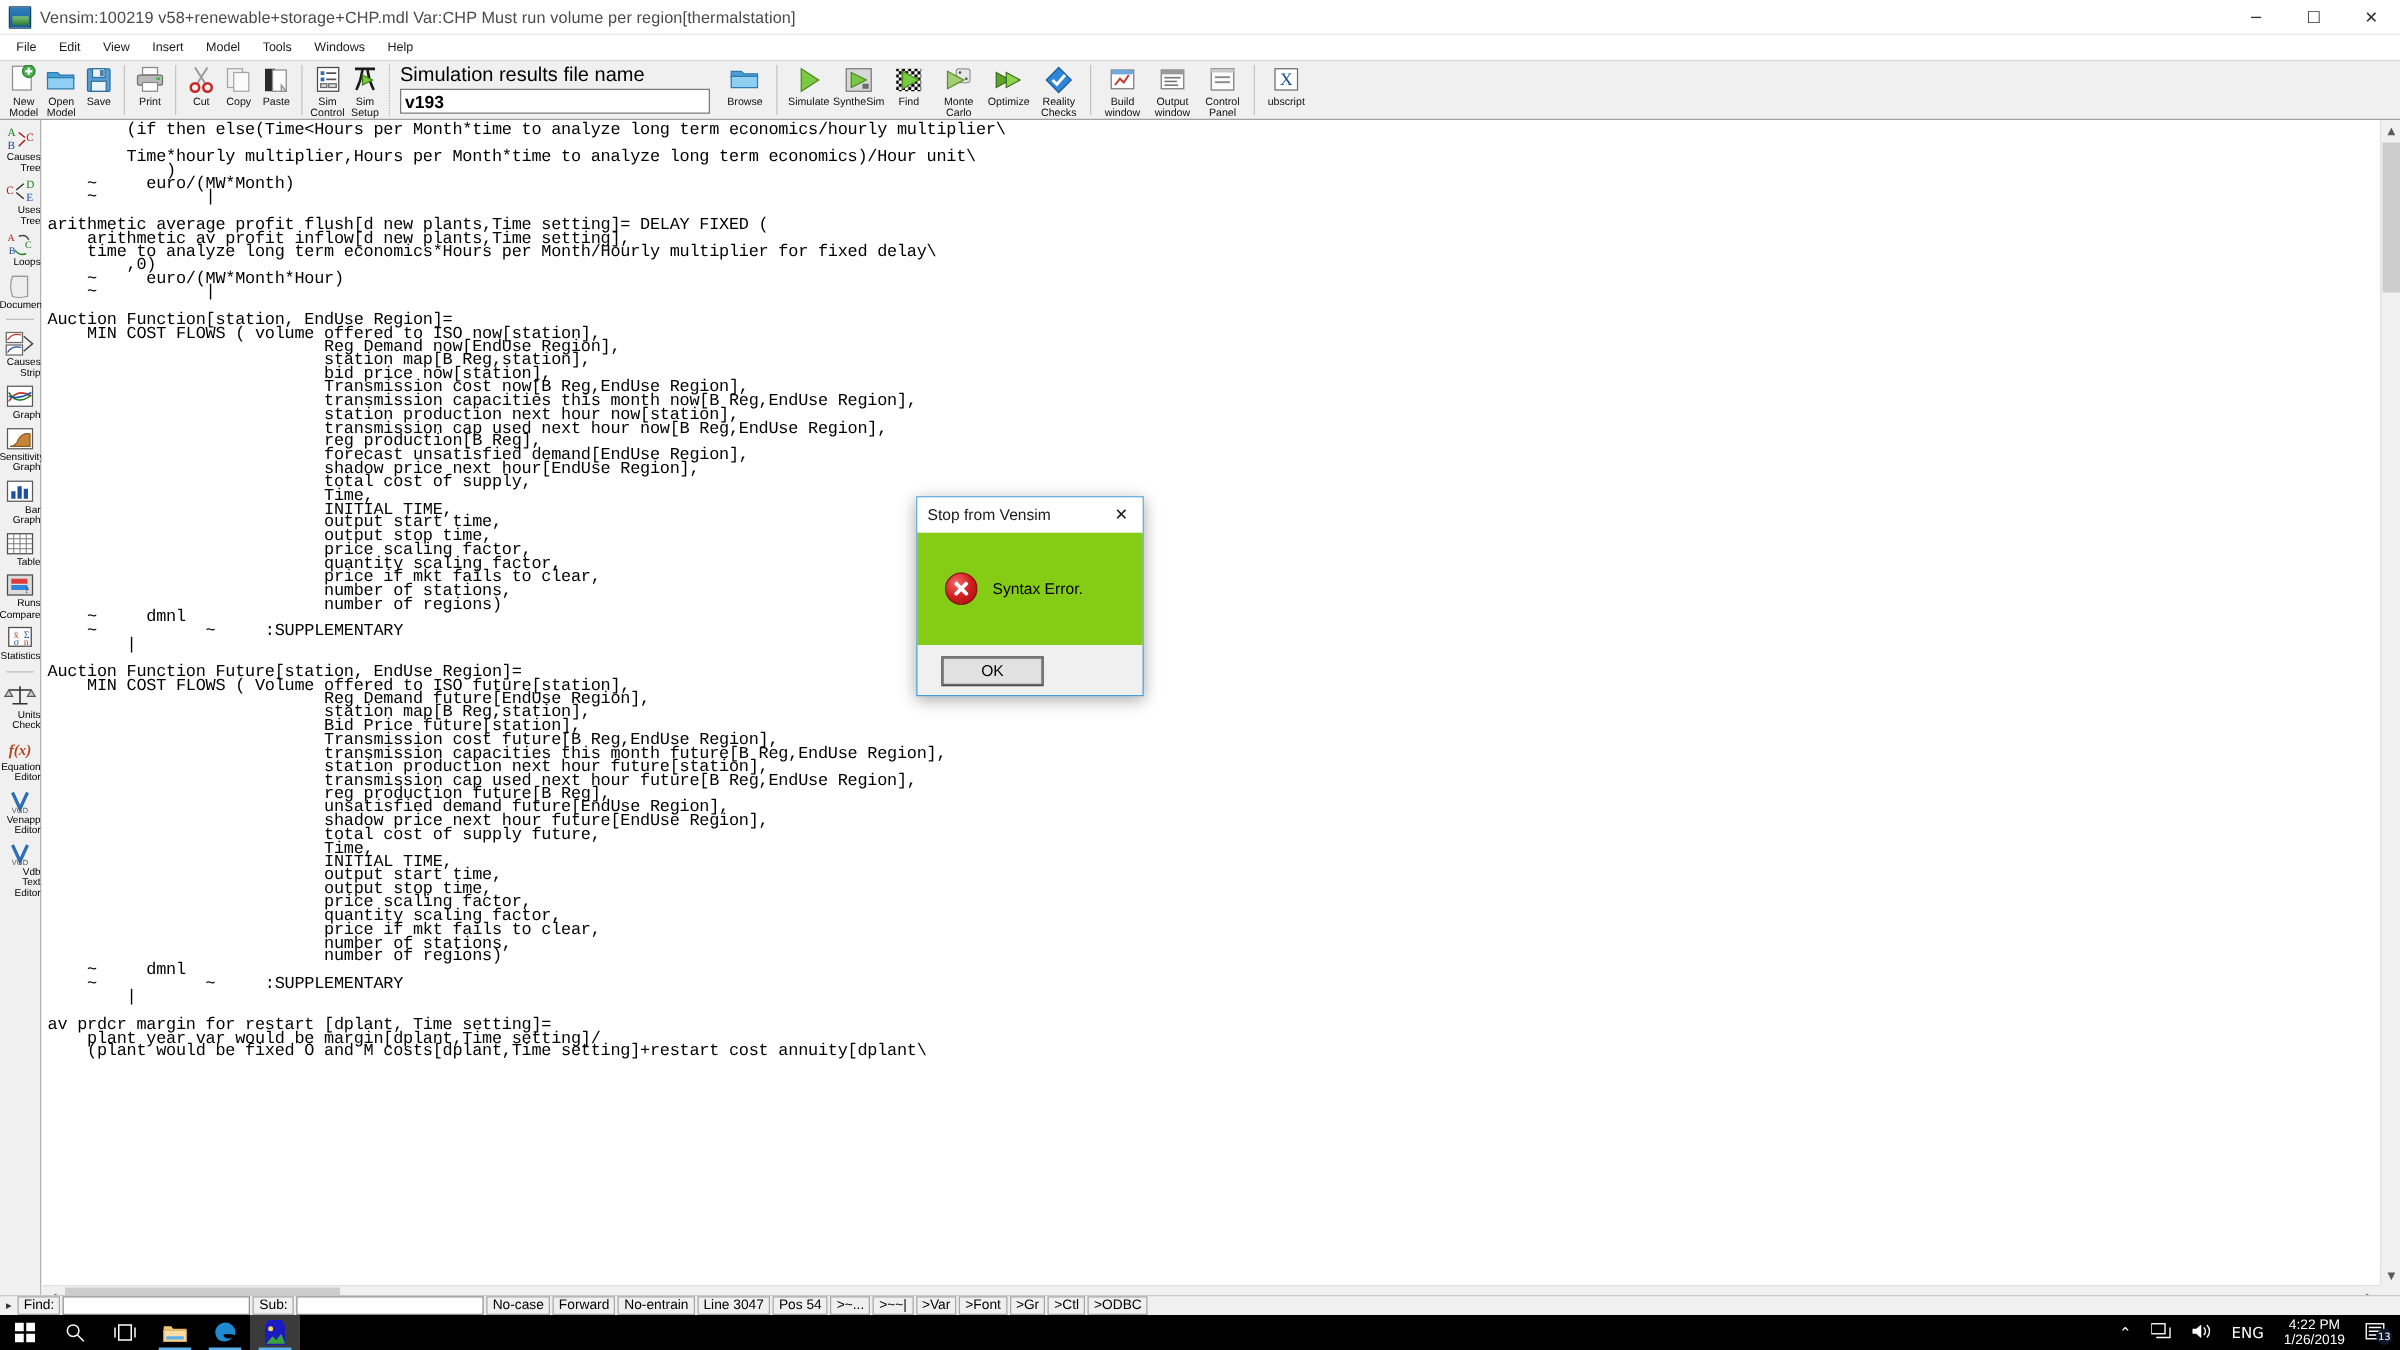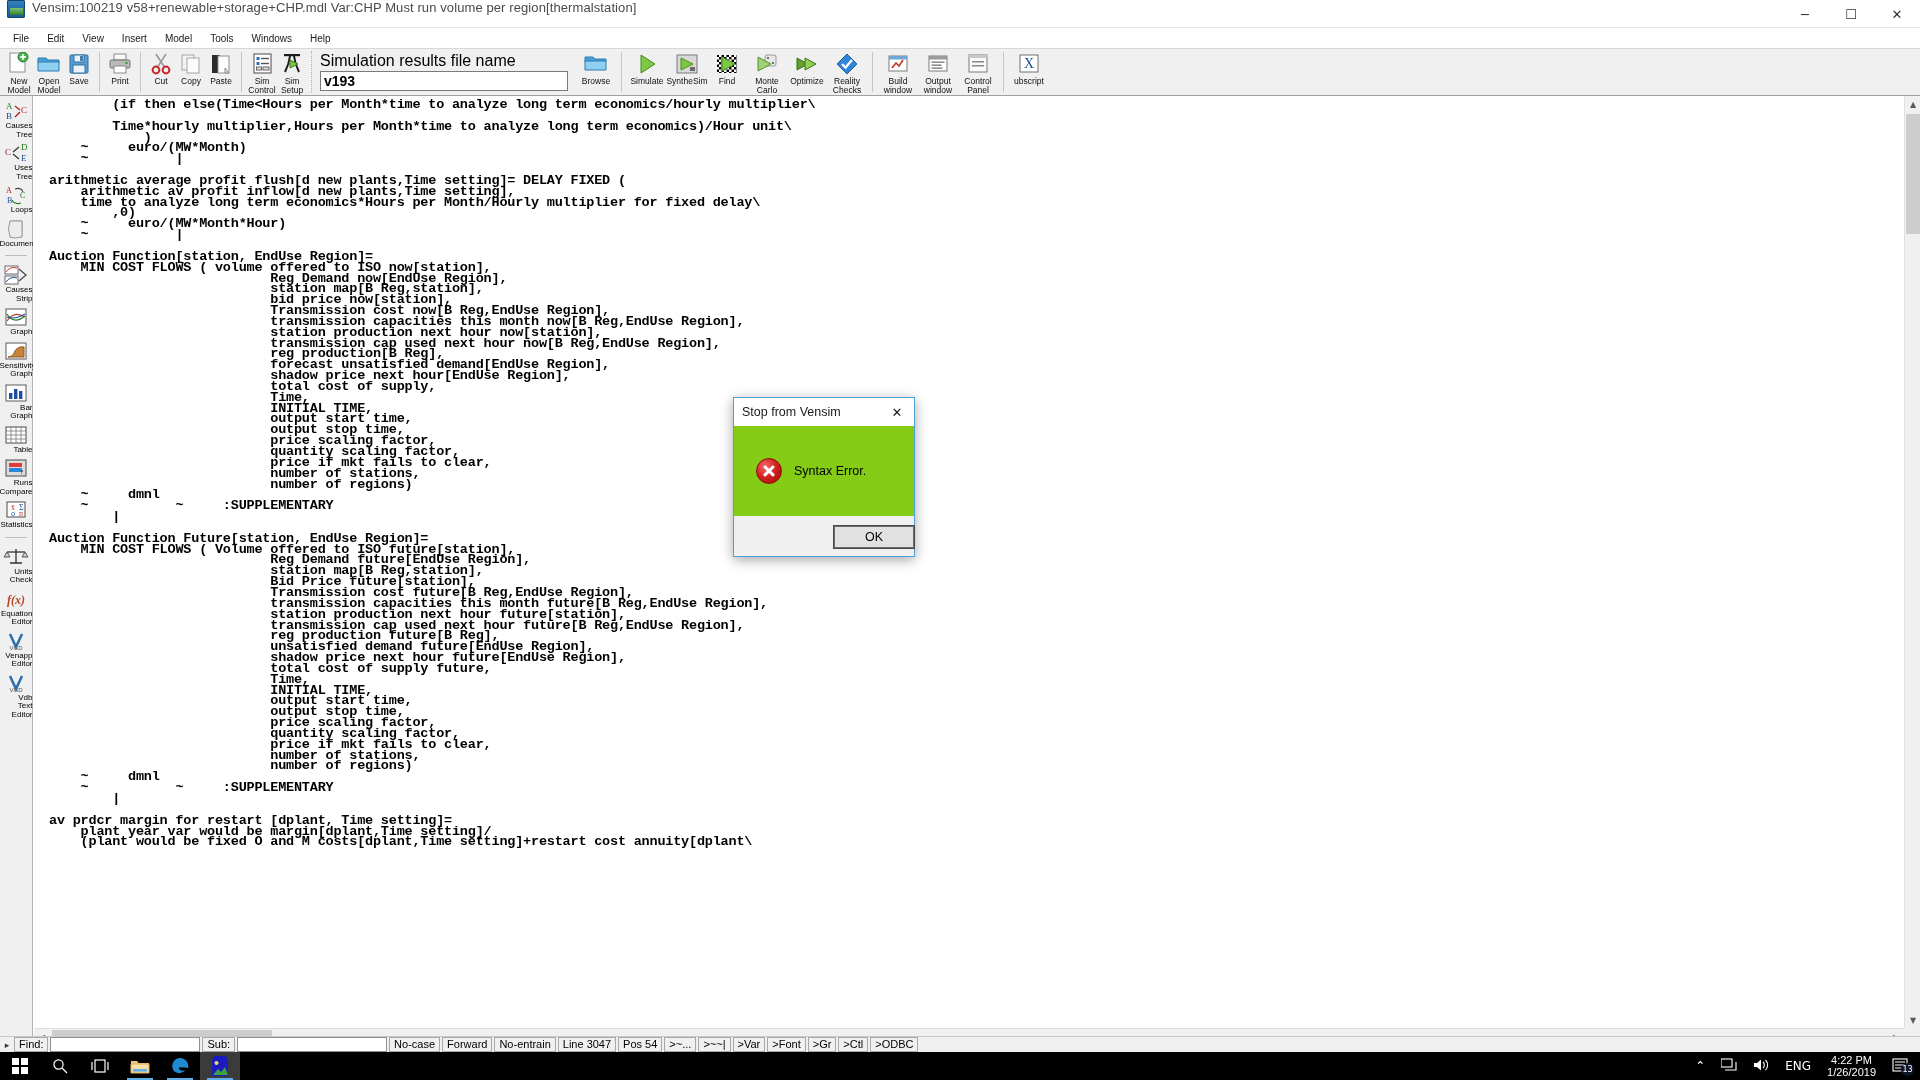--- a/index.html
+++ b/index.html
@@ -7,21 +7,21 @@
   body {
     font-family: "Liberation Sans", sans-serif;
     background:#ffffff;
     font-size:13px;
     color:#000;
   }
 
   
   #titlebar {
     height:28px; background:#ffffff; border-bottom:1px solid #e6e6e6;
-    display:flex; position:relative;
+    display:flex; align-items:center; position:relative;
   }
   #app-icon {
     width:18px; height:18px; margin-left:7px; margin-right:7px;
     background:linear-gradient(#2f7fbf,#1a5c92);
     border:1px solid #15456c; border-radius:1px; position:relative;
   }
   #app-icon:after{
     content:""; position:absolute; left:2px; bottom:2px; width:13px; height:7px;
     background:linear-gradient(#7dc17d,#2f7f2f);
   }
@@ -84,21 +84,21 @@
   #editor-wrap {
     position:absolute; left:34px; right:0; top:96px; bottom:36px; background:#fff;
   }
   #editor {
     position:absolute; left:0; top:0; right:16px; bottom:16px;
     overflow:hidden; background:#fff; padding-top:4px;
   }
   #code {
     font-family:"Liberation Mono","DejaVu Sans Mono",monospace;
     font-size:13.5px; line-height:10.85px; white-space:pre; color:#000;
-    padding-left:15px; letter-spacing:-0.2px;font-weight:bold;
+    padding-left:4px; letter-spacing:-0.2px;
   }
   #code div { height:10.85px; }
 
   
   .sb-v {
     position:absolute; right:0; top:0; bottom:16px; width:16px; background:#f0f0f0;
     border-left:1px solid #e0e0e0;
   }
   .sb-h {
     position:absolute; left:0; right:16px; bottom:0; height:16px; background:#f0f0f0;
@@ -159,21 +159,21 @@
     background:radial-gradient(circle at 34% 30%, #f26a6a 0%, #d32020 48%, #9d0d0d 100%);
     border:1px solid #8a0c0c; position:relative; flex:0 0 auto;
   }
   #dlg-icon:before, #dlg-icon:after {
     content:""; position:absolute; left:50%; top:50%; width:14px; height:3.2px;
     background:#fff; border-radius:1px;
   }
   #dlg-icon:before { transform:translate(-50%,-50%) rotate(45deg); }
   #dlg-icon:after  { transform:translate(-50%,-50%) rotate(-45deg); }
   #dlg-msg { font-size:12.5px; margin-left:12px; color:#000; }
-  #dlg-foot { height:42px; display:flex; align-items:center; justify-content:flex-end; }
+  #dlg-foot { height:42px; display:flex; align-items:center; justify-content:flex-start;padding-left:20px; }
   #dlg-ok {
     width:80px; height:22px; background:#e1e1e1; border:1px solid #6b6b6b;
     outline:1px solid #4a4a4a; font-size:12.5px; display:flex;
     align-items:center; justify-content:center; color:#000;
     font-family:"Liberation Sans",sans-serif;
   }
 </style>
 </head>
 <body>
 

